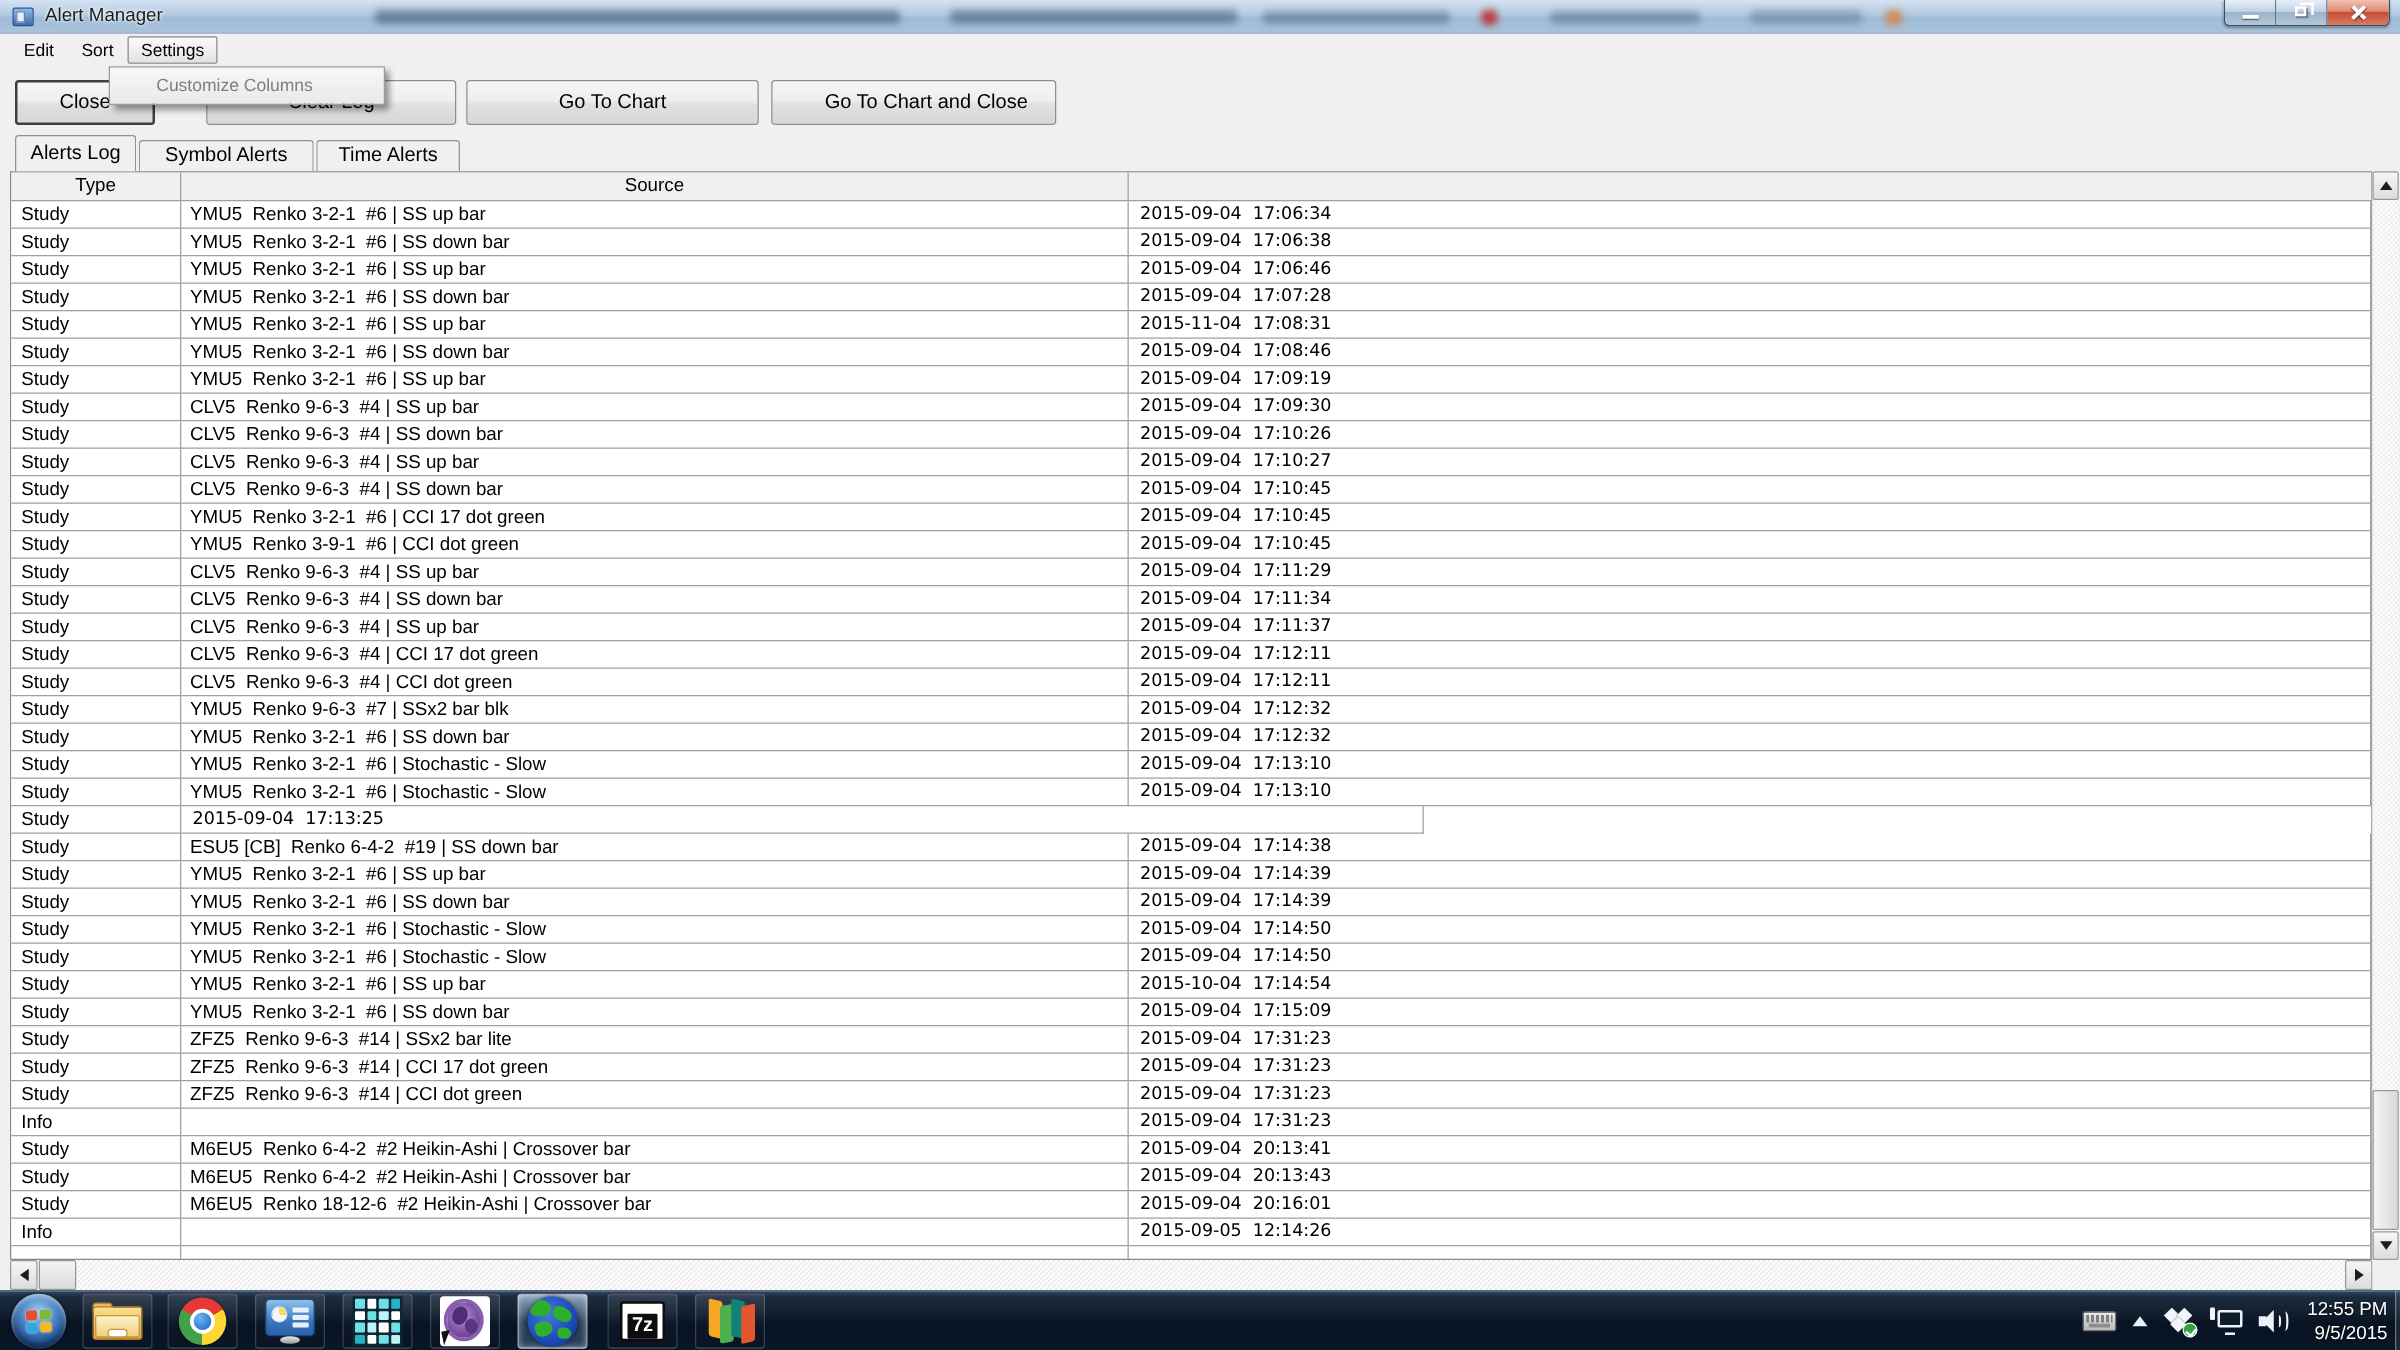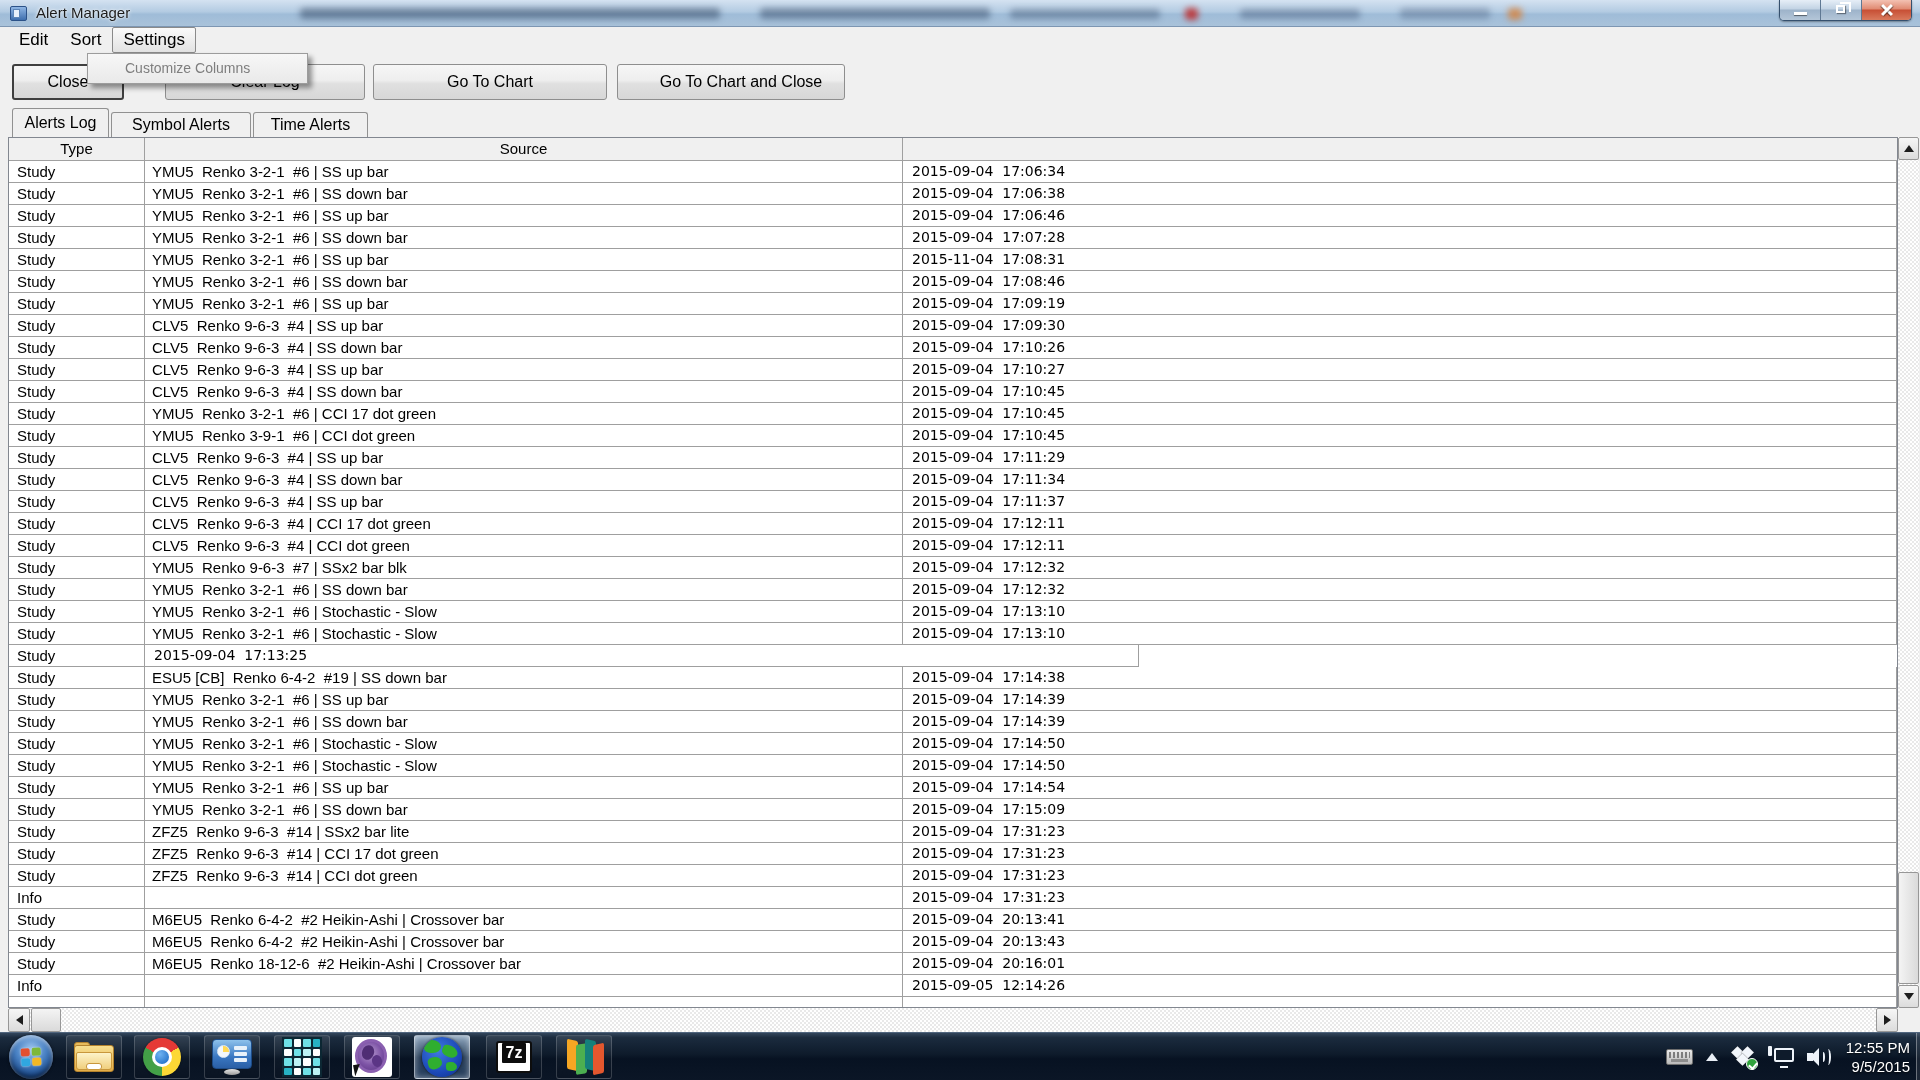--- a/index.html
+++ b/index.html
@@ -32,21 +32,21 @@
   .glyph-restore::before { content:""; position:absolute; left:2px; top:-5px; width:9px; height:8px;
     border:2px solid #fff; border-bottom:none; border-left:none; }
   .glyph-x { position:absolute; left:0; top:0; width:100%; height:100%; }
   .glyph-x::before,.glyph-x::after { content:""; position:absolute; left:50%; top:50%; width:14px; height:3px;
     background:#fff; box-shadow:0 1px 1px rgba(0,0,0,.45); }
   .glyph-x::before { transform:translate(-50%,-50%) rotate(45deg); }
   .glyph-x::after  { transform:translate(-50%,-50%) rotate(-45deg); }
 
   
   .menubar { position:absolute; left:0; top:27px; width:1920px; height:26px; background:#f0f0f0;
-    display:flex; align-items:center; padding-left:8px; font-size:17px; }
+    display:flex; align-items:center; padding-left:8px; font-size:14px; }
   .menu-item { padding:3px 11px; color:#000; }
   .menu-item.open { background:linear-gradient(180deg,#fafafa,#e2e2e2); border:1px solid #8a8a8a;
     border-radius:2px; padding:2px 10px; }
 
   
   .menu-popup { position:absolute; left:87px; top:53px; width:221px; height:31px; z-index:60;
     background:linear-gradient(180deg,#f7f7f7,#e9e9e9); border:1px solid #9c9c9c;
     box-shadow:4px 4px 5px rgba(0,0,0,.4); }
   .menu-popup .item { line-height:29px; padding-left:37px; font-size:14px; color:#7e7e7e; white-space:nowrap; }
 
@@ -169,21 +169,21 @@
   .ic-globe { position:relative; width:40px; height:40px; border-radius:50%;
     background:radial-gradient(circle at 40% 35%, #3f7ae0 0%, #1c49b8 60%, #0e2f86 100%);
     box-shadow:0 0 3px rgba(0,0,0,.7); overflow:hidden; }
   .ic-globe i { position:absolute; background:#2fae2f; border-radius:40% 60% 55% 45%; }
   .ic-globe .c1 { left:2px; top:3px; width:17px; height:13px; }
   .ic-globe .c2 { left:20px; top:9px; width:16px; height:11px; transform:rotate(25deg); }
   .ic-globe .c3 { left:6px; top:20px; width:14px; height:12px; transform:rotate(-15deg); }
   .ic-globe .c4 { left:24px; top:25px; width:11px; height:9px; }
 
   .ic-7z { position:relative; width:36px; height:32px; background:#fff; border:2px solid #0d0d0d;
-    border-radius:3px; display:flex; align-items:flex-start; justify-content:center; }
+    border-radius:3px; display:flex; align-items:flex-end; justify-content:center; }
   .ic-7z .plate { background:#0d0d0d; color:#fff; font-weight:bold; font-size:16px;
     padding:1px 4px; line-height:18px; border-radius:1px; font-family:"Liberation Sans",sans-serif; }
 
   .ic-avg { position:relative; width:38px; height:38px; }
   .ic-avg i { position:absolute; width:11px; height:30px; border-radius:2px; }
   .ic-avg .r1 { left:2px;  top:2px;  background:#f5a623; transform:skewY(14deg); }
   .ic-avg .r2 { left:11px; top:6px;  background:#4caf50; transform:skewY(-10deg); }
   .ic-avg .r3 { left:20px; top:2px;  background:#14807a; transform:skewY(12deg); }
   .ic-avg .r4 { left:28px; top:6px;  background:#e4572e; transform:skewY(-14deg); }
 
@@ -410,21 +410,21 @@
       <div class="td col-time">2015-09-04  17:14:50</div>
     </div>
       <div class="trow" style="">
       <div class="td col-type">Study</div>
       <div class="td col-source">YMU5  Renko 3-2-1  #6 | Stochastic - Slow</div>
       <div class="td col-time">2015-09-04  17:14:50</div>
     </div>
       <div class="trow" style="">
       <div class="td col-type">Study</div>
       <div class="td col-source">YMU5  Renko 3-2-1  #6 | SS up bar</div>
-      <div class="td col-time">2015-09-04  17:14:54</div>
+      <div class="td col-time">2015-10-04  17:14:54</div>
     </div>
       <div class="trow" style="">
       <div class="td col-type">Study</div>
       <div class="td col-source">YMU5  Renko 3-2-1  #6 | SS down bar</div>
       <div class="td col-time">2015-09-04  17:15:09</div>
     </div>
       <div class="trow" style="">
       <div class="td col-type">Study</div>
       <div class="td col-source">ZFZ5  Renko 9-6-3  #14 | SSx2 bar lite</div>
       <div class="td col-time">2015-09-04  17:31:23</div>

